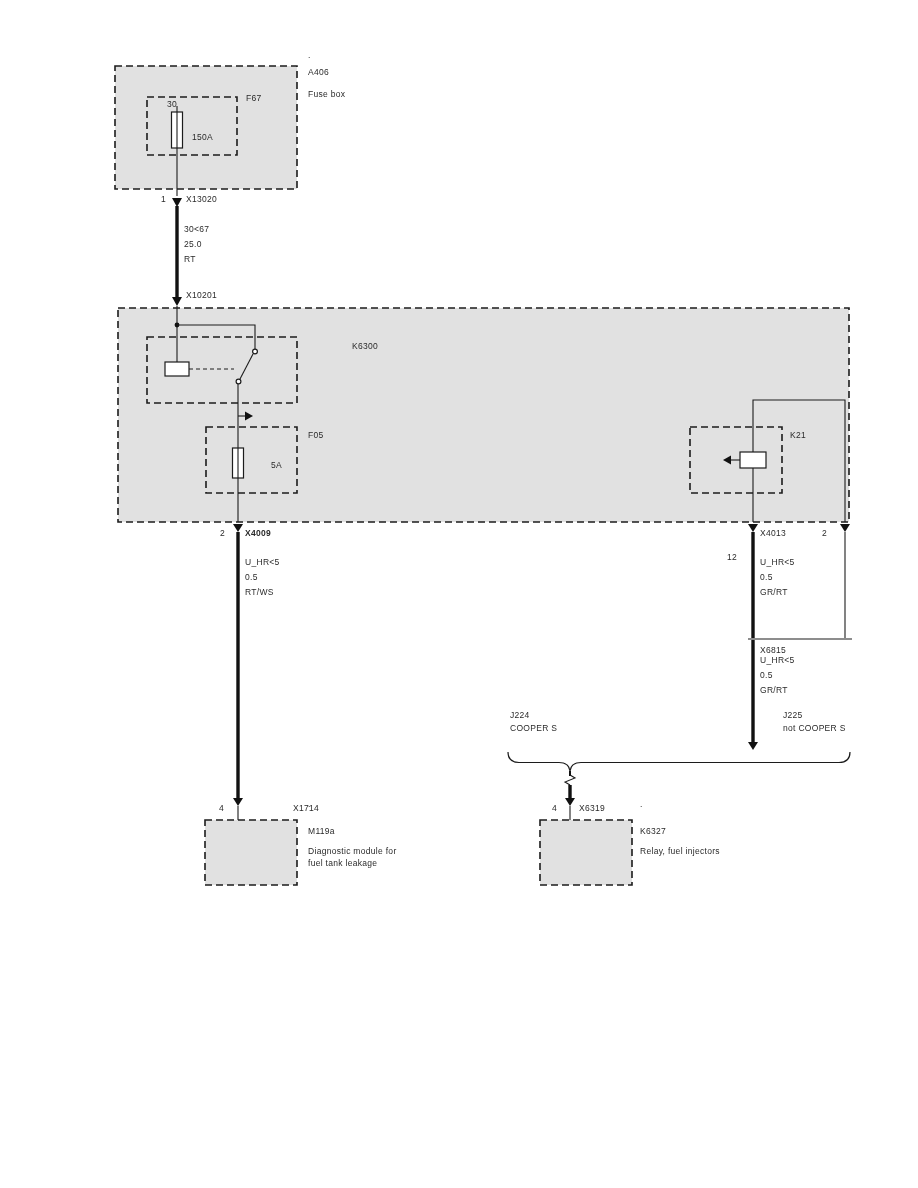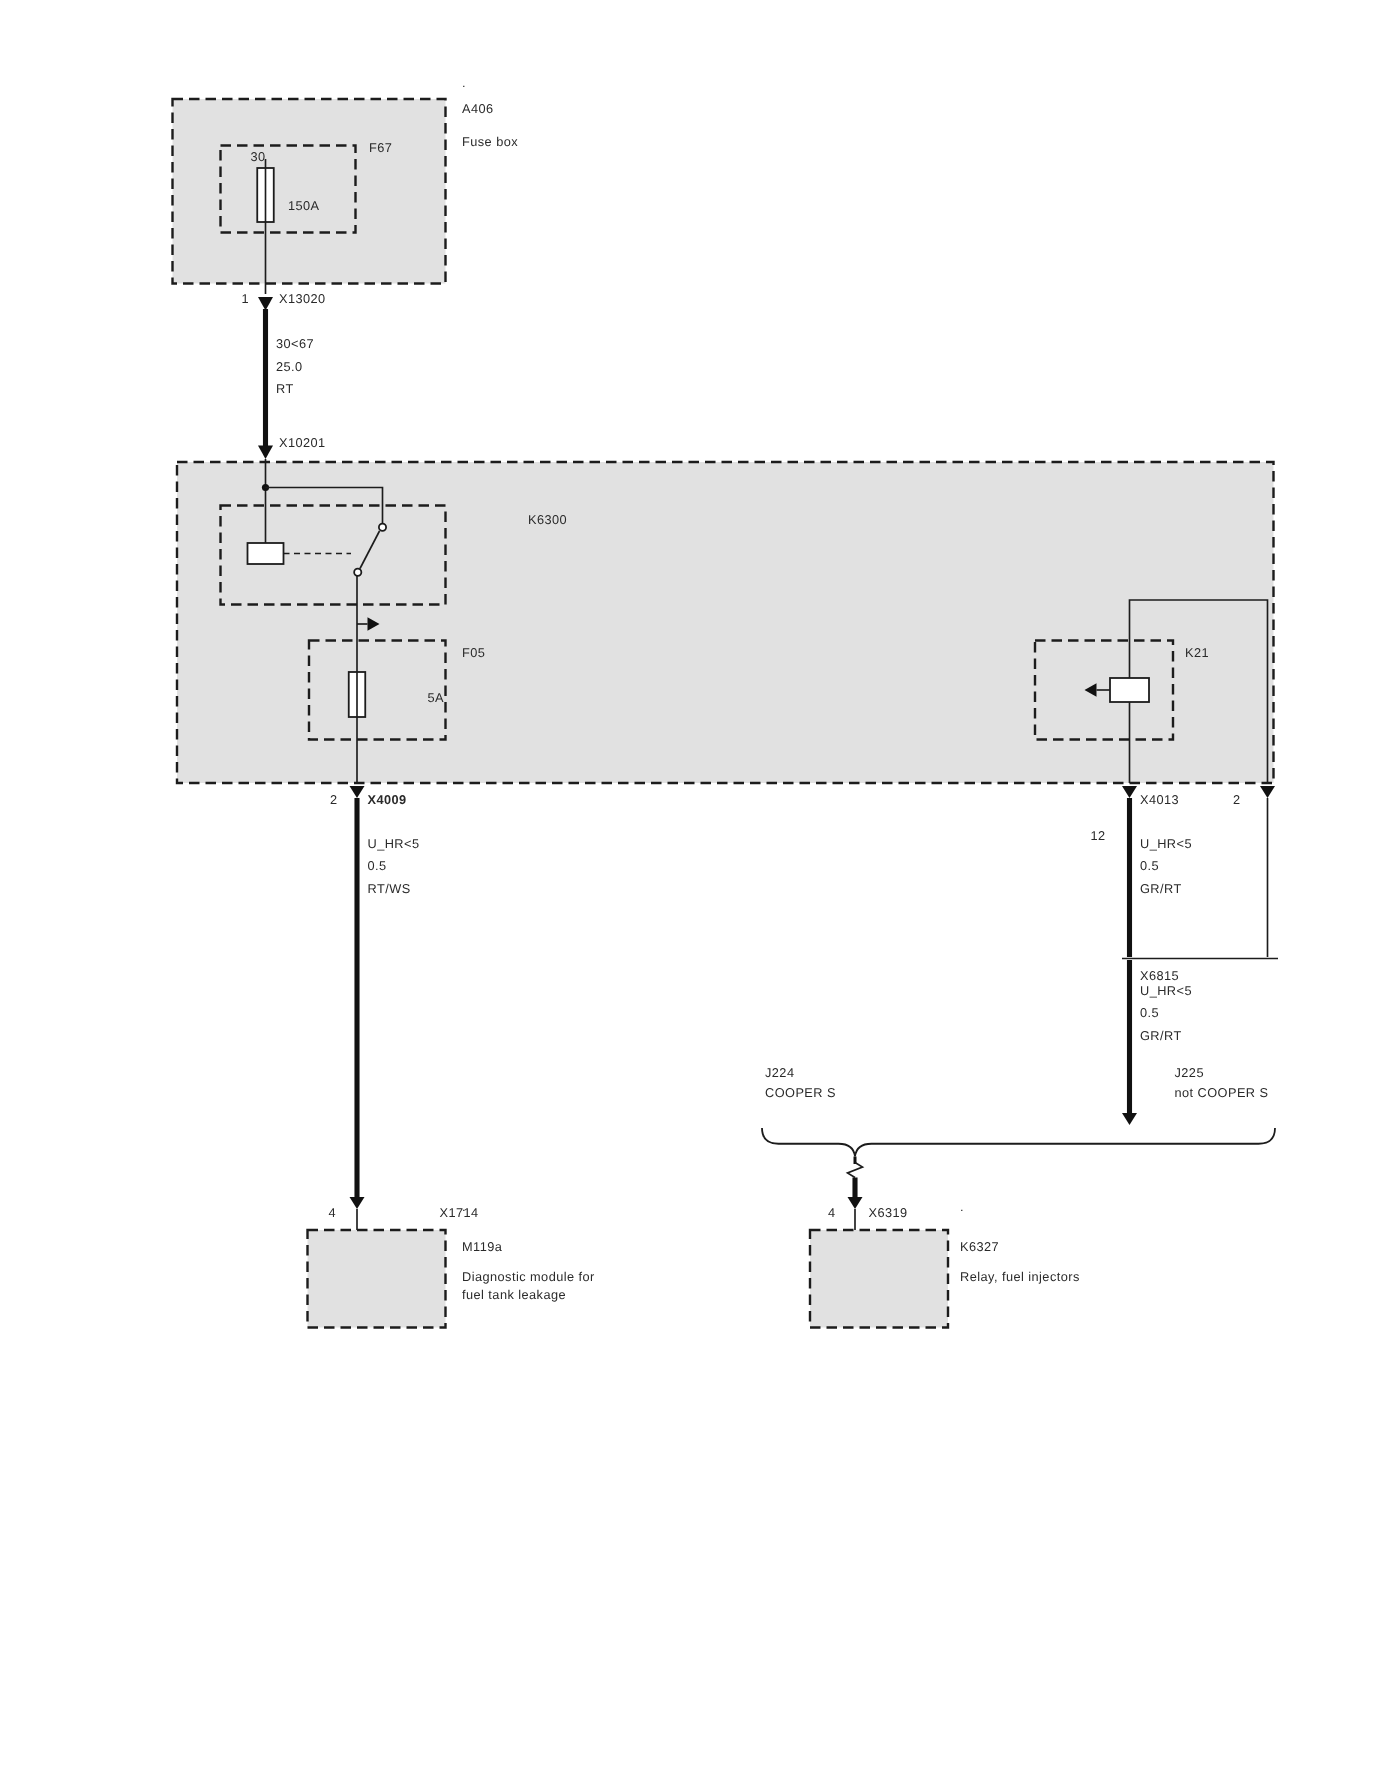--- a/index.html
+++ b/index.html
@@ -120,21 +120,21 @@
   <span class="lbl" style="left:186px; top:194px;">X13020</span>
 
   <span class="lbl" style="left:184px; top:224px;">30&lt;67</span>
   <span class="lbl" style="left:184px; top:239px;">25.0</span>
   <span class="lbl" style="left:184px; top:254px;">RT</span>
 
   <span class="lbl" style="left:186px; top:290px;">X10201</span>
 
   <span class="lbl" style="left:308px; top:341px;padding-left:44px;">K6300</span>
   <span class="lbl" style="left:308px; top:430px;">F05</span>
-  <span class="lbl" style="left:261px; top:460px;padding-left:24px;">5A</span>
+  <span class="lbl" style="left:247px; top:460px;padding-left:24px;">5A</span>
   <span class="lbl" style="left:790px; top:430px;">K21</span>
 
   <span class="lbl" style="left:220px; top:528px;">2</span>
   <span class="lbl" style="left:245px; top:528px;font-weight:bold;">X4009</span>
   <span class="lbl" style="left:245px; top:557px;">U_HR&lt;5</span>
   <span class="lbl" style="left:245px; top:572px;">0.5</span>
   <span class="lbl" style="left:245px; top:587px;">RT/WS</span>
 
   <span class="lbl" style="left:727px; top:552px;">12</span>
   <span class="lbl" style="left:760px; top:528px;">X4013</span>

